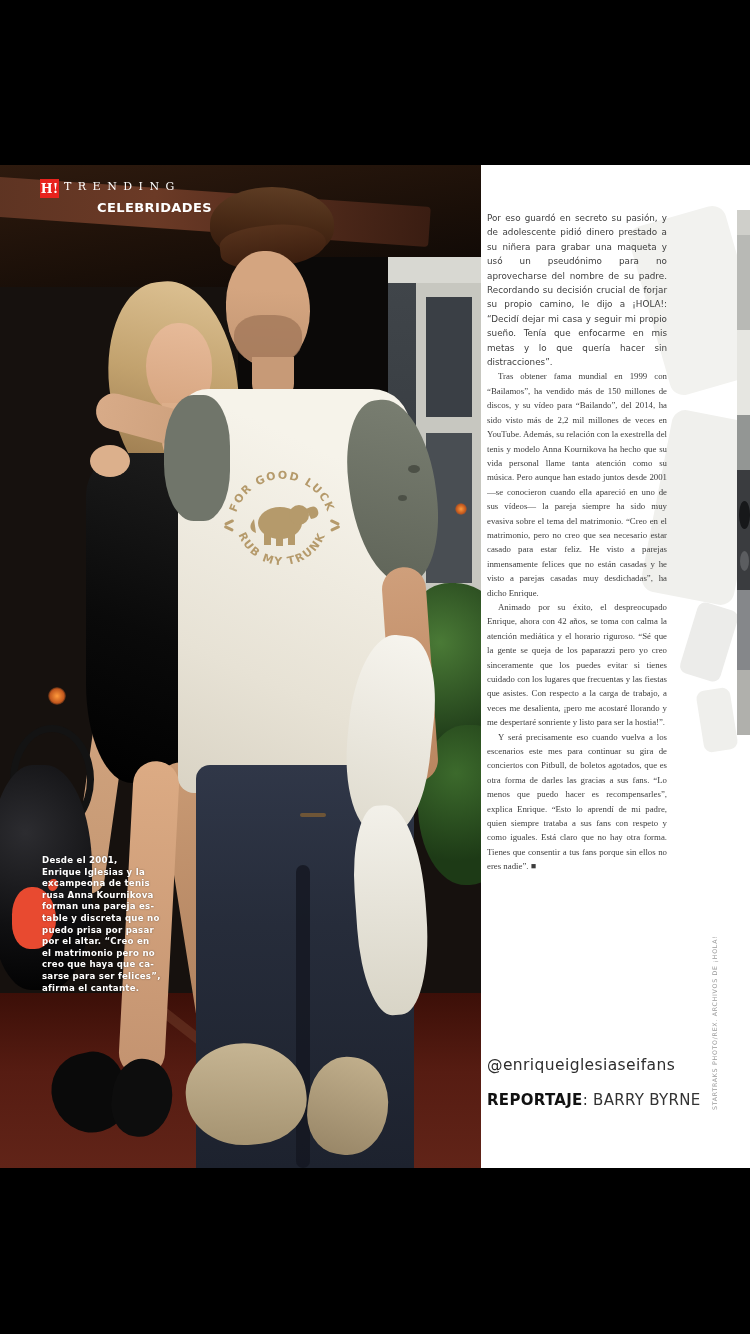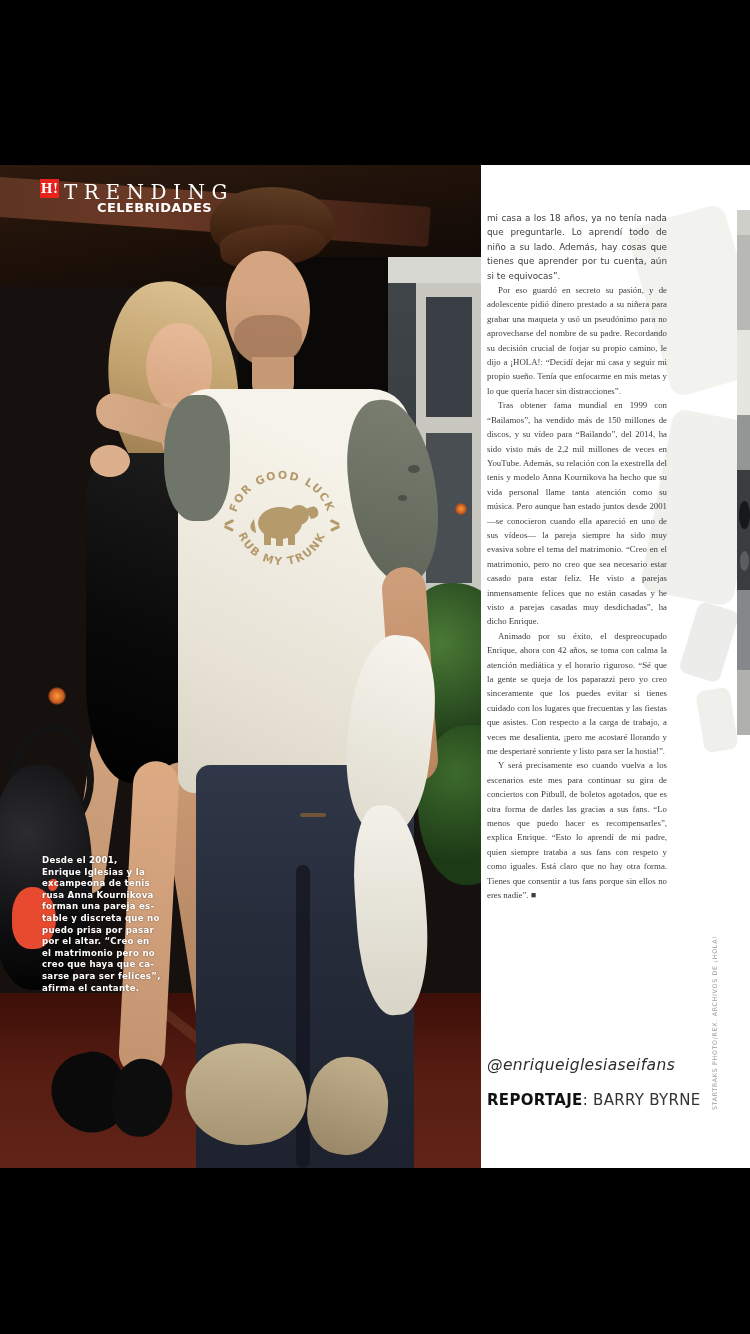--- a/index.html
+++ b/index.html
@@ -60,35 +60,35 @@
   .boot1{left:186px;top:878px;width:120px;height:102px;border-radius:46% 54% 42% 50%;background:linear-gradient(190deg,#c9b896,#a3916f);transform:rotate(-6deg);}
   .boot2{left:308px;top:892px;width:80px;height:98px;border-radius:45% 50% 48% 44%;background:linear-gradient(190deg,#c2b08d,#978566);transform:rotate(8deg);}
 
   .shirt-graphic{left:216px;top:292px;width:132px;height:132px;}
 
   
   .tag{left:40px;top:14px;}
   .tag-brand{position:absolute;left:0;top:0;width:19px;height:19px;background:#e8231e;color:#fff;
     font-weight:bold;font-size:12.5px;line-height:19px;text-align:center;font-family:"DejaVu Serif","Liberation Serif",serif;}
   .tag-section{position:absolute;left:24px;top:1px;color:#fff;font-family:"DejaVu Serif","Liberation Serif",serif;
-    font-size:20px;letter-spacing:6.5px;font-weight:500;}
+    font-size:11px;letter-spacing:6.5px;font-weight:500;}
   .tag-category{position:absolute;left:57px;top:21px;color:#fff;font-weight:bold;font-size:13px;letter-spacing:.4px;}
 
   
   .caption{left:42px;top:690px;width:126px;color:#fff;font-weight:bold;font-size:8.6px;line-height:11.6px;
     letter-spacing:.25px;white-space:pre-line;text-shadow:0 0 2px rgba(0,0,0,.45);}
   .splash{left:12px;top:722px;width:44px;height:62px;background:#e84a30;border-radius:46% 54% 50% 42%;}
   .splash-dot{left:48px;top:714px;width:10px;height:12px;background:#e84a30;border-radius:50% 40% 55% 45%;}
 
   
   .ghost{background:#f2f2ef;border-radius:14px;z-index:0;}
   .article{left:487px;top:46px;width:180px;z-index:2;color:#3d3d3d;font-size:8.8px;line-height:14.4px;text-align:justify;}
   .article p{margin:0;}
   .article p + p{text-indent:11px;font-family:Liberation Serif, serif;}
-  .social{left:487px;top:891px;z-index:2;color:#2d2d2d;font-style:italic;font-size:15.5px;letter-spacing:.4px;}
+  .social{left:487px;top:891px;z-index:2;color:#2d2d2d;font-size:15.5px;letter-spacing:.4px;}
   .byline{left:487px;top:926px;z-index:2;font-size:15px;letter-spacing:.3px;color:#333;}
   .byline .lbl{font-weight:bold;color:#111;}
 
   
   .strip{left:737px;width:13px;z-index:1;}
   .credit{position:absolute;left:711px;top:790px;height:155px;z-index:2;
     writing-mode:vertical-rl;transform:rotate(180deg);
     color:#9a9a9a;font-size:6.3px;letter-spacing:.7px;white-space:nowrap;}
 </style>
 </head>
@@ -207,21 +207,20 @@
   <div class="abs strip" style="top:70px;height:95px;background:#b8b9b5;"></div>
   <div class="abs strip" style="top:165px;height:85px;background:#e6e6e1;"></div>
   <div class="abs strip" style="top:250px;height:55px;background:#939694;"></div>
   <div class="abs strip" style="top:305px;height:120px;background:#3a3c3f;"></div>
   <div class="abs" style="left:739px;top:336px;width:11px;height:28px;border-radius:50%;background:#17181a;z-index:1;"></div>
   <div class="abs" style="left:740px;top:386px;width:9px;height:20px;border-radius:50%;background:#5b5d60;z-index:1;"></div>
   <div class="abs strip" style="top:425px;height:80px;background:#85878a;"></div>
   <div class="abs strip" style="top:505px;height:65px;background:#b0b0ac;"></div>
 
   <div class="abs article">
-    <p>mi casa a los 18 años, ya no tenía nada que preguntarle. Lo aprendí todo de niño a su lado. Además, hay cosas que tienes que aprender por tu cuenta, aún si te equivocas”.</p>
     <p>Por eso guardó en secreto su pasión, y de adolescente pidió dinero prestado a su niñera para grabar una maqueta y usó un pseudónimo para no aprovecharse del nombre de su padre. Recordando su decisión crucial de forjar su propio camino, le dijo a ¡HOLA!: “Decidí dejar mi casa y seguir mi propio sueño. Tenía que enfocarme en mis metas y lo que quería hacer sin distracciones”.</p>
     <p>Tras obtener fama mundial en 1999 con “Bailamos”, ha vendido más de 150 millones de discos, y su vídeo para “Bailando”, del 2014, ha sido visto más de 2,2 mil millones de veces en YouTube. Además, su relación con la exestrella del tenis y modelo Anna Kournikova ha hecho que su vida personal llame tanta atención como su música. Pero aunque han estado juntos desde 2001 —se conocieron cuando ella apareció en uno de sus vídeos— la pareja siempre ha sido muy evasiva sobre el tema del matrimonio. “Creo en el matrimonio, pero no creo que sea necesario estar casado para estar feliz. He visto a parejas inmensamente felices que no están casadas y he visto a parejas casadas muy desdichadas”, ha dicho Enrique.</p>
     <p>Animado por su éxito, el despreocupado Enrique, ahora con 42 años, se toma con calma la atención mediática y el horario riguroso. “Sé que la gente se queja de los paparazzi pero yo creo sinceramente que los puedes evitar si tienes cuidado con los lugares que frecuentas y las fiestas que asistes. Con respecto a la carga de trabajo, a veces me desalienta, ¡pero me acostaré llorando y me despertaré sonriente y listo para ser la hostia!”.</p>
     <p>Y será precisamente eso cuando vuelva a los escenarios este mes para continuar su gira de conciertos con Pitbull, de boletos agotados, que es otra forma de darles las gracias a sus fans. “Lo menos que puedo hacer es recompensarles”, explica Enrique. “Esto lo aprendí de mi padre, quien siempre trataba a sus fans con respeto y como iguales. Está claro que no hay otra forma. Tienes que consentir a tus fans porque sin ellos no eres nadie”. ■</p>
   </div>
 
   <div class="abs social">@enriqueiglesiaseifans</div>
 
   <div class="abs byline">
     <span class="lbl">REPORTAJE</span><span>: BARRY BYRNE</span>

